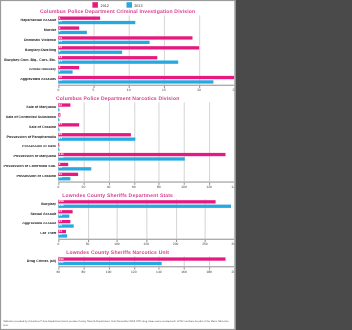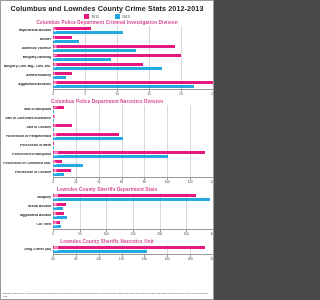--- a/index.html
+++ b/index.html
@@ -156,21 +156,20 @@
     line-height: 3.1px;
     color: #555;
     text-align: left;
   }
 </style>
 </head>
 <body>
 
 <div id="page">
 
-  <div class="title">Columbus and Lowndes County Crime Stats 2012-2013</div>
 
   <div class="legend">
     <div class="legend-entry">
       <span class="legend-swatch" style="background:#e5197f"></span>
       <span class="legend-label">2012</span>
     </div>
     <div class="legend-entry">
       <span class="legend-swatch" style="background:#25a9e0"></span>
       <span class="legend-label">2013</span>
     </div>

